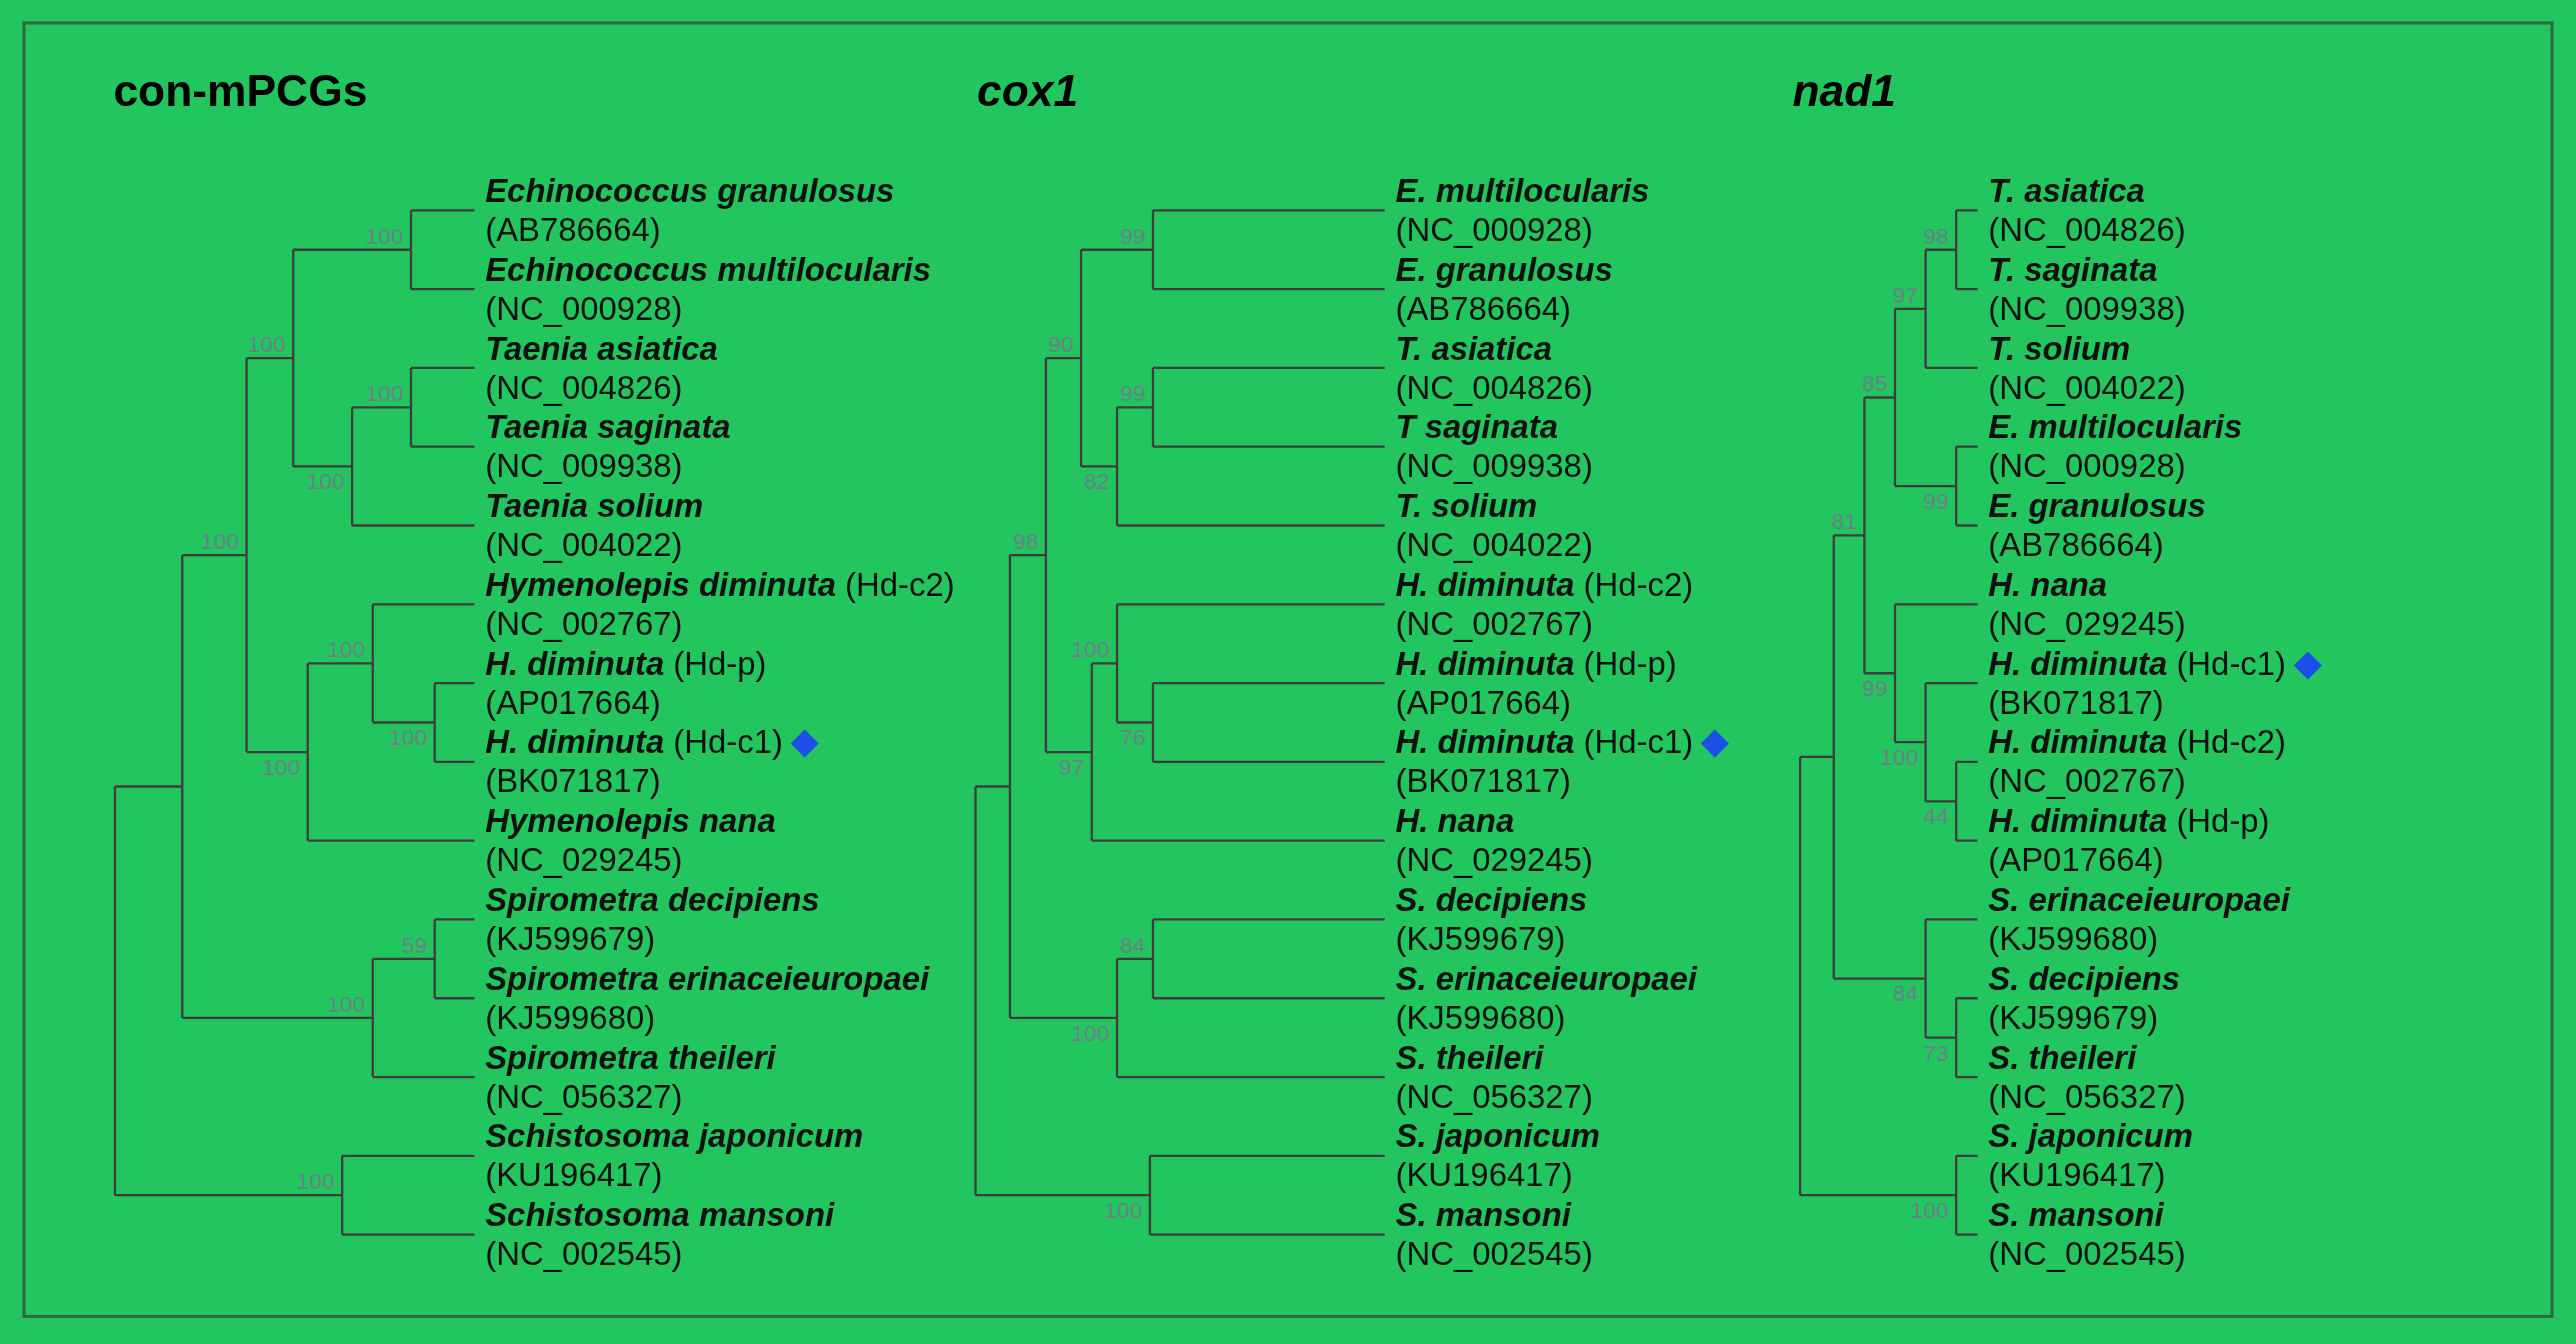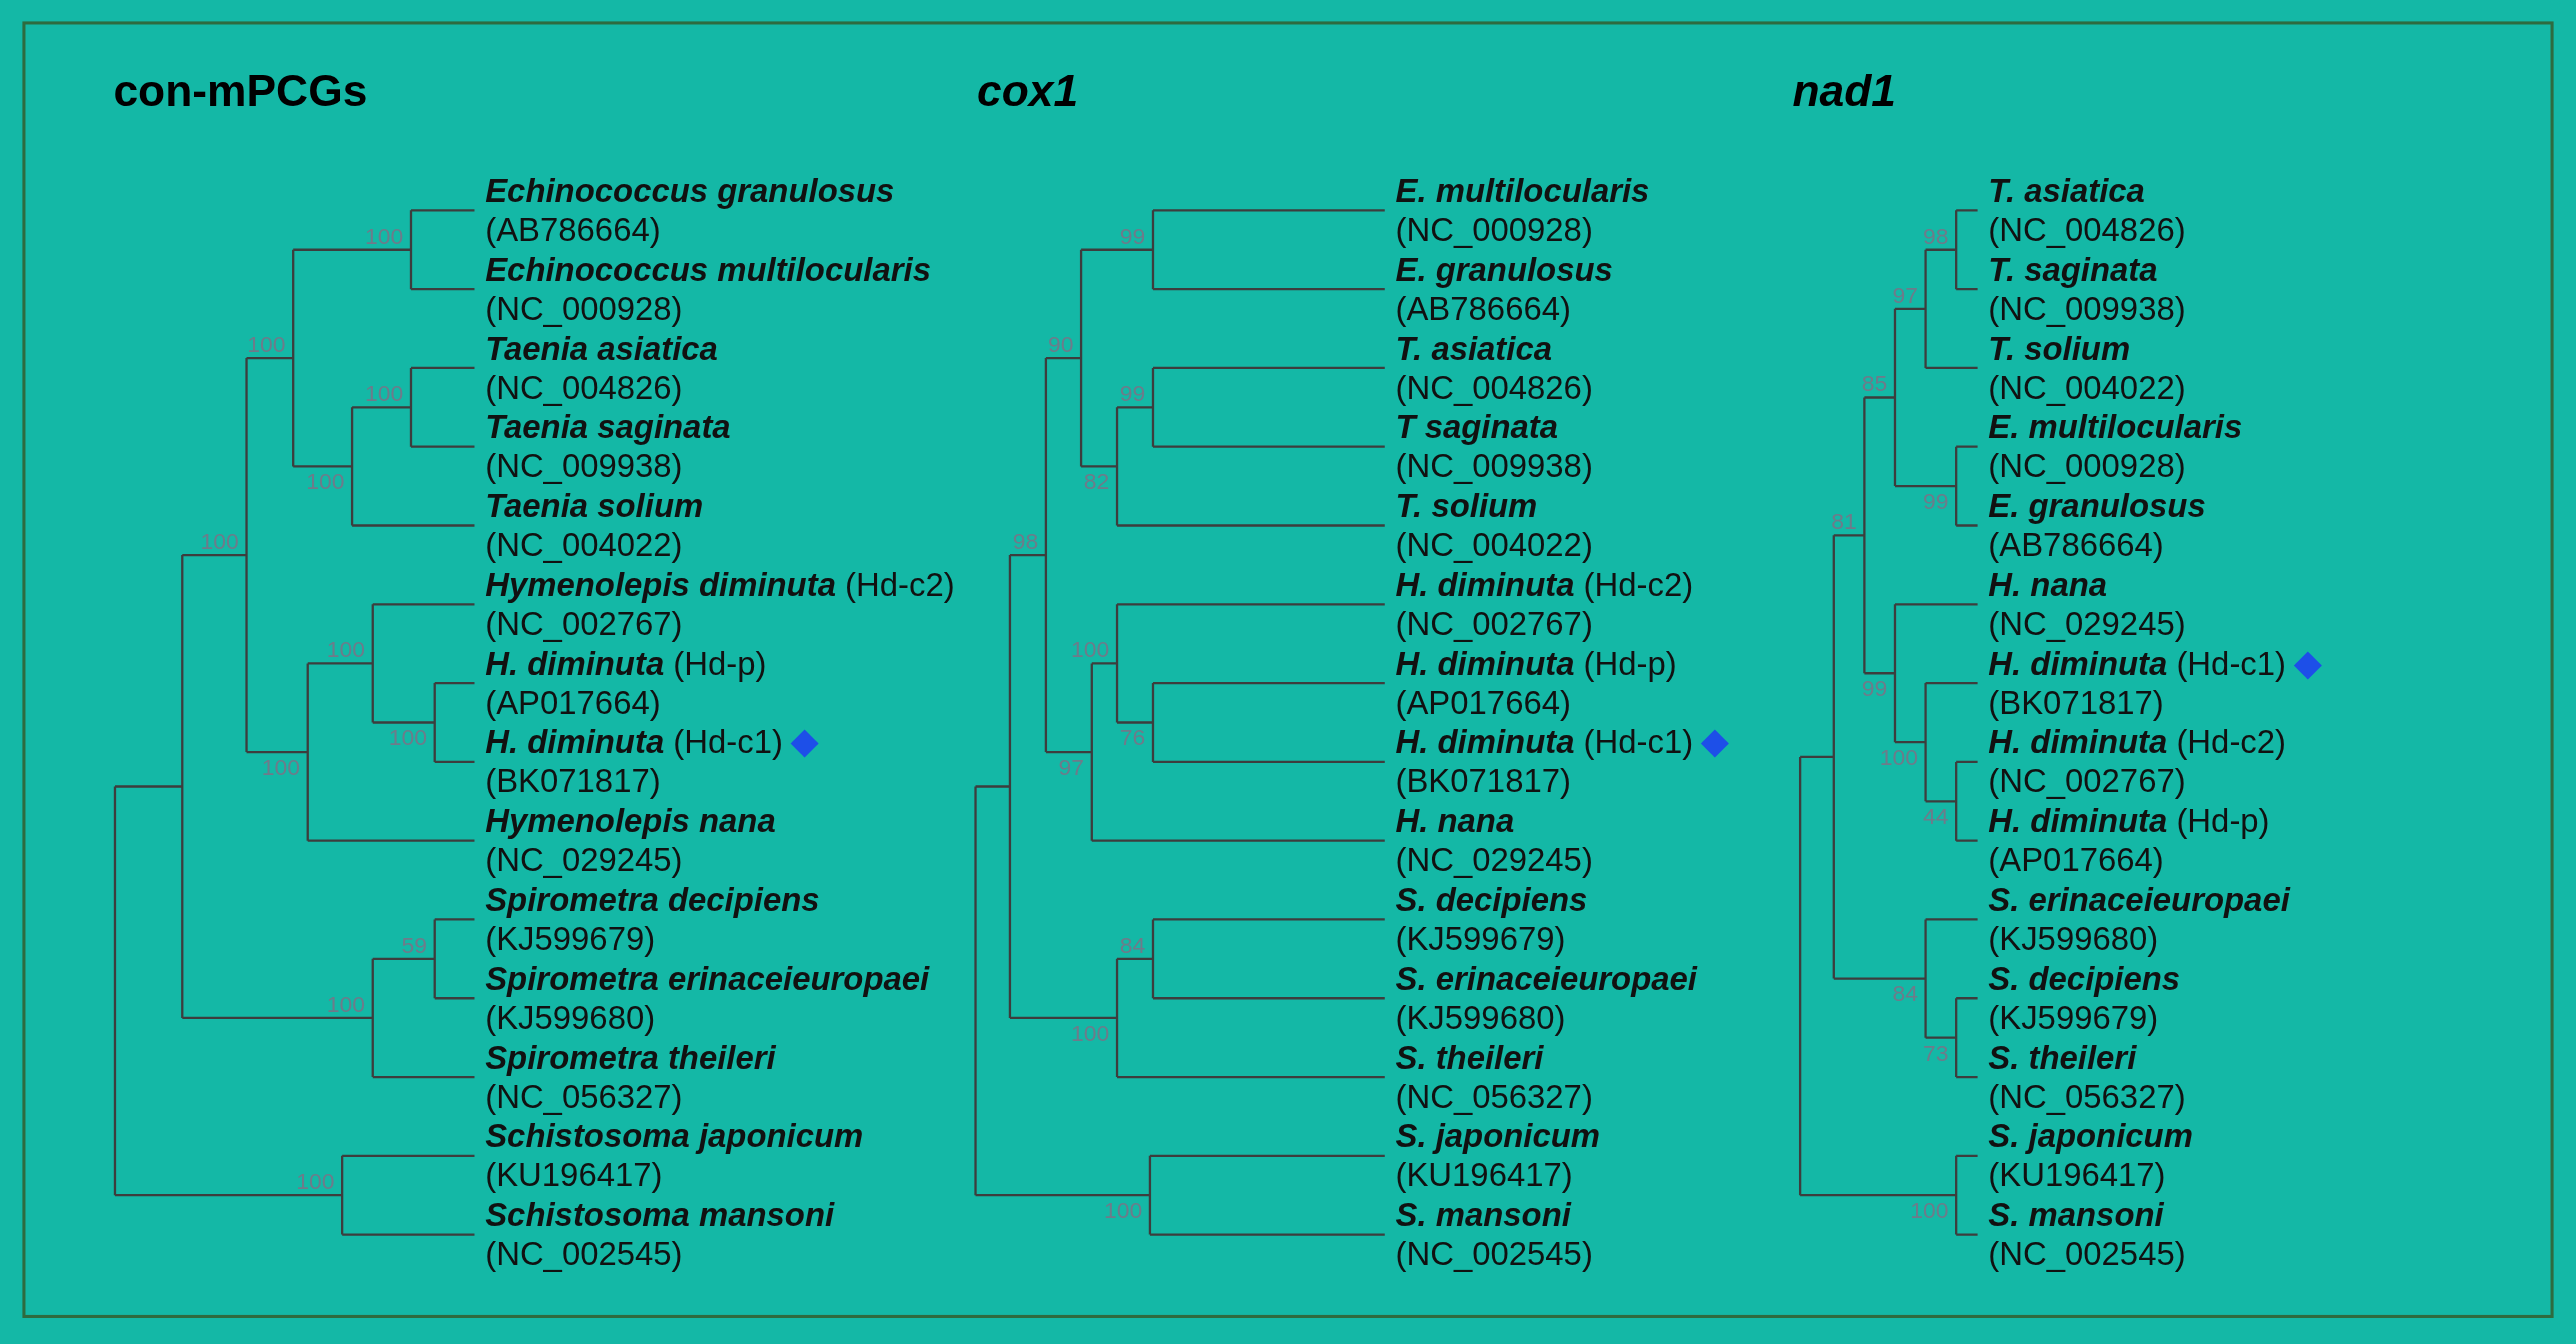--- a/index.html
+++ b/index.html
@@ -1,16 +1,16 @@
 <!DOCTYPE html>
 <html style="font-size:12.2px"><head>
 <meta charset="utf-8">
 <style>
   html,body{margin:0;padding:0;background:#ffffff;}
-  .stage{position:relative;width:2576px;height:1344px;background:#14b8a6;overflow:hidden;}
+  .stage{position:relative;width:2576px;height:1344px;background:#22c55e;overflow:hidden;}
   svg{display:block;}
   .branch{stroke:#3d3d3d;stroke-width:3;fill:none;}
   .tree-title{font-family:"Liberation Sans",sans-serif;font-weight:700;font-size:58px;fill:#000000;}
   .tree-title.it{font-style:italic;}
   .taxon-name{font-family:"Liberation Sans",sans-serif;font-style:italic;font-weight:700;font-size:43px;fill:#111111;}
   .suffix{font-style:normal;font-weight:400;}
   .accession{font-family:"Liberation Sans",sans-serif;font-weight:400;font-size:43px;fill:#111111;}
   .bootstrap{font-family:"Liberation Sans",sans-serif;font-weight:400;font-size:30px;fill:#6e7b8a;}
   .marker{font-family:"DejaVu Sans",sans-serif;font-style:normal;font-weight:400;font-size:48px;fill:#1d4fe8;}
 </style>

